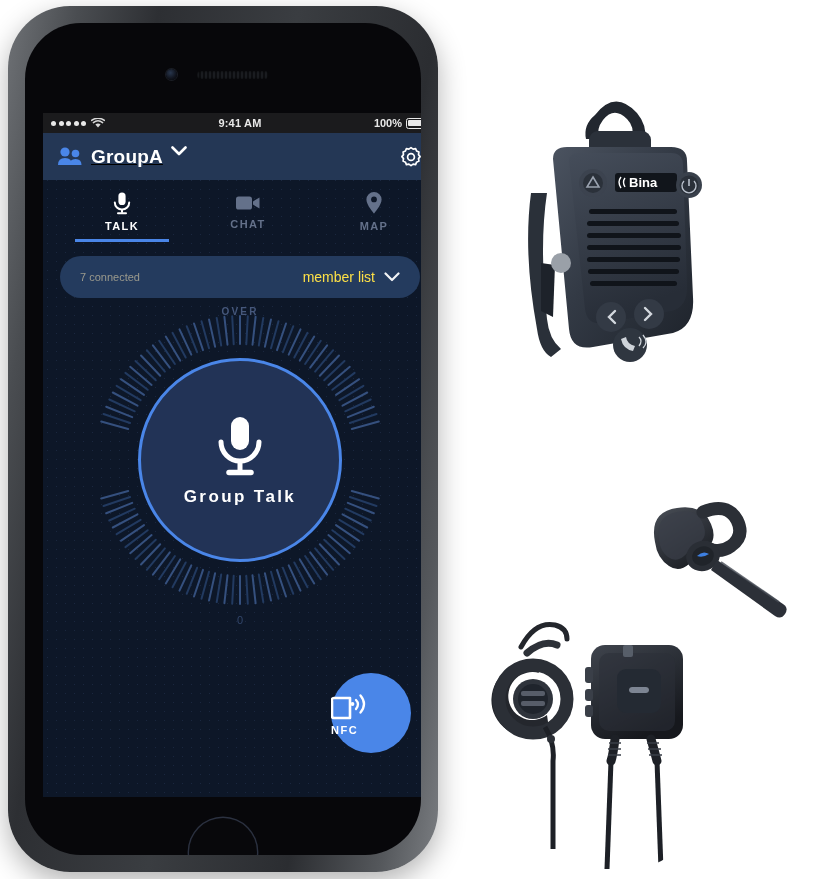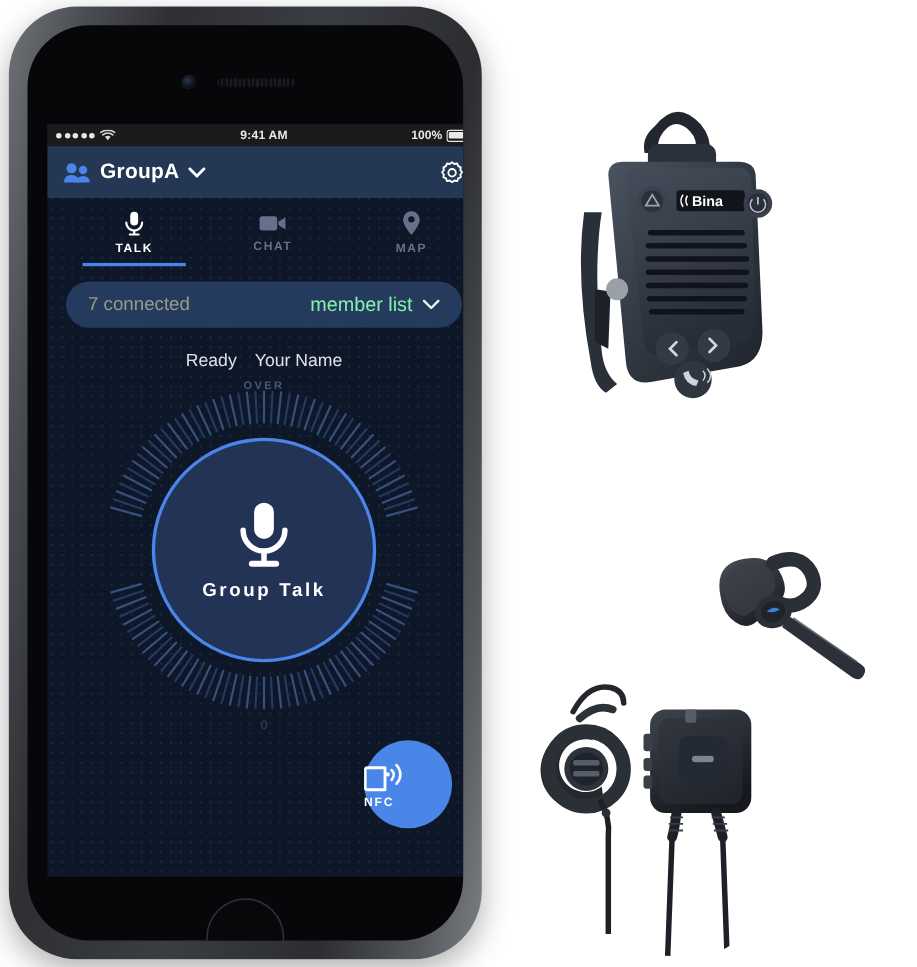--- a/index.html
+++ b/index.html
@@ -84,43 +84,43 @@
   #sb-right { flex: 1; display: flex; align-items: center; justify-content: flex-end; gap: 4px; }
   .battery { width: 23px; height: 11px; border: 1.3px solid #e8e8e8; border-radius: 2.5px; position: relative; padding: 1.2px; }
   .battery::after { content:""; position:absolute; right:-3.6px; top:3px; width:2.2px; height:4.5px; background:#e8e8e8; border-radius:0 1.5px 1.5px 0; }
   .battery i { display:block; height:100%; width:100%; background:#e8e8e8; border-radius:1px; }
 
   
   #app-header {
     height: 47px; background: #243755;
     display: flex; align-items: center; padding: 0 14px;
   }
-  #group-selector { display: flex; align-items: center; gap: 8px; cursor: pointer; }
+  #group-selector { display: flex; align-items: flex-start; gap: 8px; cursor: pointer; text-decoration: underline; }
   #group-name { color: #fff; font-size: 19px; font-weight: bold; letter-spacing: .2px; }
   #settings-gear { margin-left: auto; cursor: pointer; display: flex; }
 
   
   #tab-bar { display: flex; height: 62px; margin-left: 16px; }
   .tab { flex: 1; display: flex; flex-direction: column; align-items: center; justify-content: center; gap: 5px; position: relative; cursor: pointer; }
   .tab .tab-label { font-size: 11px; font-weight: bold; letter-spacing: 1.4px; }
   .tab.active .tab-label { color: #ffffff; }
   .tab.inactive .tab-label { color: #64718a; }
   .tab.active .tab-underline {
     position: absolute; bottom: 0; left: 16px; right: 16px; height: 3px; background: #4a86e8;
   }
 
   
   #member-bar {
     margin: 14px 17px 0 17px; height: 42px; border-radius: 21px;
     background: #243b5e;
     display: flex; align-items: center; padding: 0 20px; cursor: pointer;
   }
-  #connected-count { color: #9b9a8d; font-size: 17px; }
+  #connected-count { color: #9b9a8d; font-size: 11px; }
   #member-list-group { margin-left: auto; display: flex; align-items: center; gap: 9px; }
-  #member-list-label { color: #86efac; font-size: 18px; }
+  #member-list-label { color: #fde047; font-size: 14px; }
 
   
   #status-line { text-align: center; margin-top: 22px; color: #dfe2e6; font-size: 16px; }
   #status-line span { display: inline-block; }
   #status-ready { margin-right: 12px; }
 
   
   #dial-wrap { position: relative; width: 330px; height: 300px; margin: 12px auto 0; }
   #dial-svg { position: absolute; inset: 0; }
   #over-label {
@@ -368,24 +368,20 @@
         <div id="member-bar">
           <span id="connected-count">7 connected</span>
           <span id="member-list-group">
             <span id="member-list-label">member list</span>
             <svg width="16" height="10" viewBox="0 0 16 10">
               <path d="M1.5 1.5 L8 8 L14.5 1.5" stroke="#f2f3f5" stroke-width="2.2" fill="none" stroke-linecap="round" stroke-linejoin="round"></path>
             </svg>
           </span>
         </div>
 
-        <div id="status-line">
-          <span id="status-ready">Ready</span>
-          <span>Your Name</span>
-        </div>
 
         <div id="dial-wrap">
           <svg id="dial-svg" viewBox="0 0 330 300">
             <g id="ticks" stroke="#2b4066" stroke-width="2" stroke-linecap="round">
                 <line x1="165.0" y1="34.0" x2="165.0" y2="6.0" stroke="#35507e"></line>
                 <line x1="171.3" y1="34.2" x2="172.8" y2="6.2" stroke="#223a60"></line>
                 <line x1="177.5" y1="34.7" x2="180.6" y2="6.8" stroke="#35507e"></line>
                 <line x1="183.8" y1="35.5" x2="188.3" y2="7.9" stroke="#223a60"></line>
                 <line x1="189.9" y1="36.7" x2="196.0" y2="9.4" stroke="#35507e"></line>
                 <line x1="196.0" y1="38.2" x2="203.5" y2="11.2" stroke="#223a60"></line>

